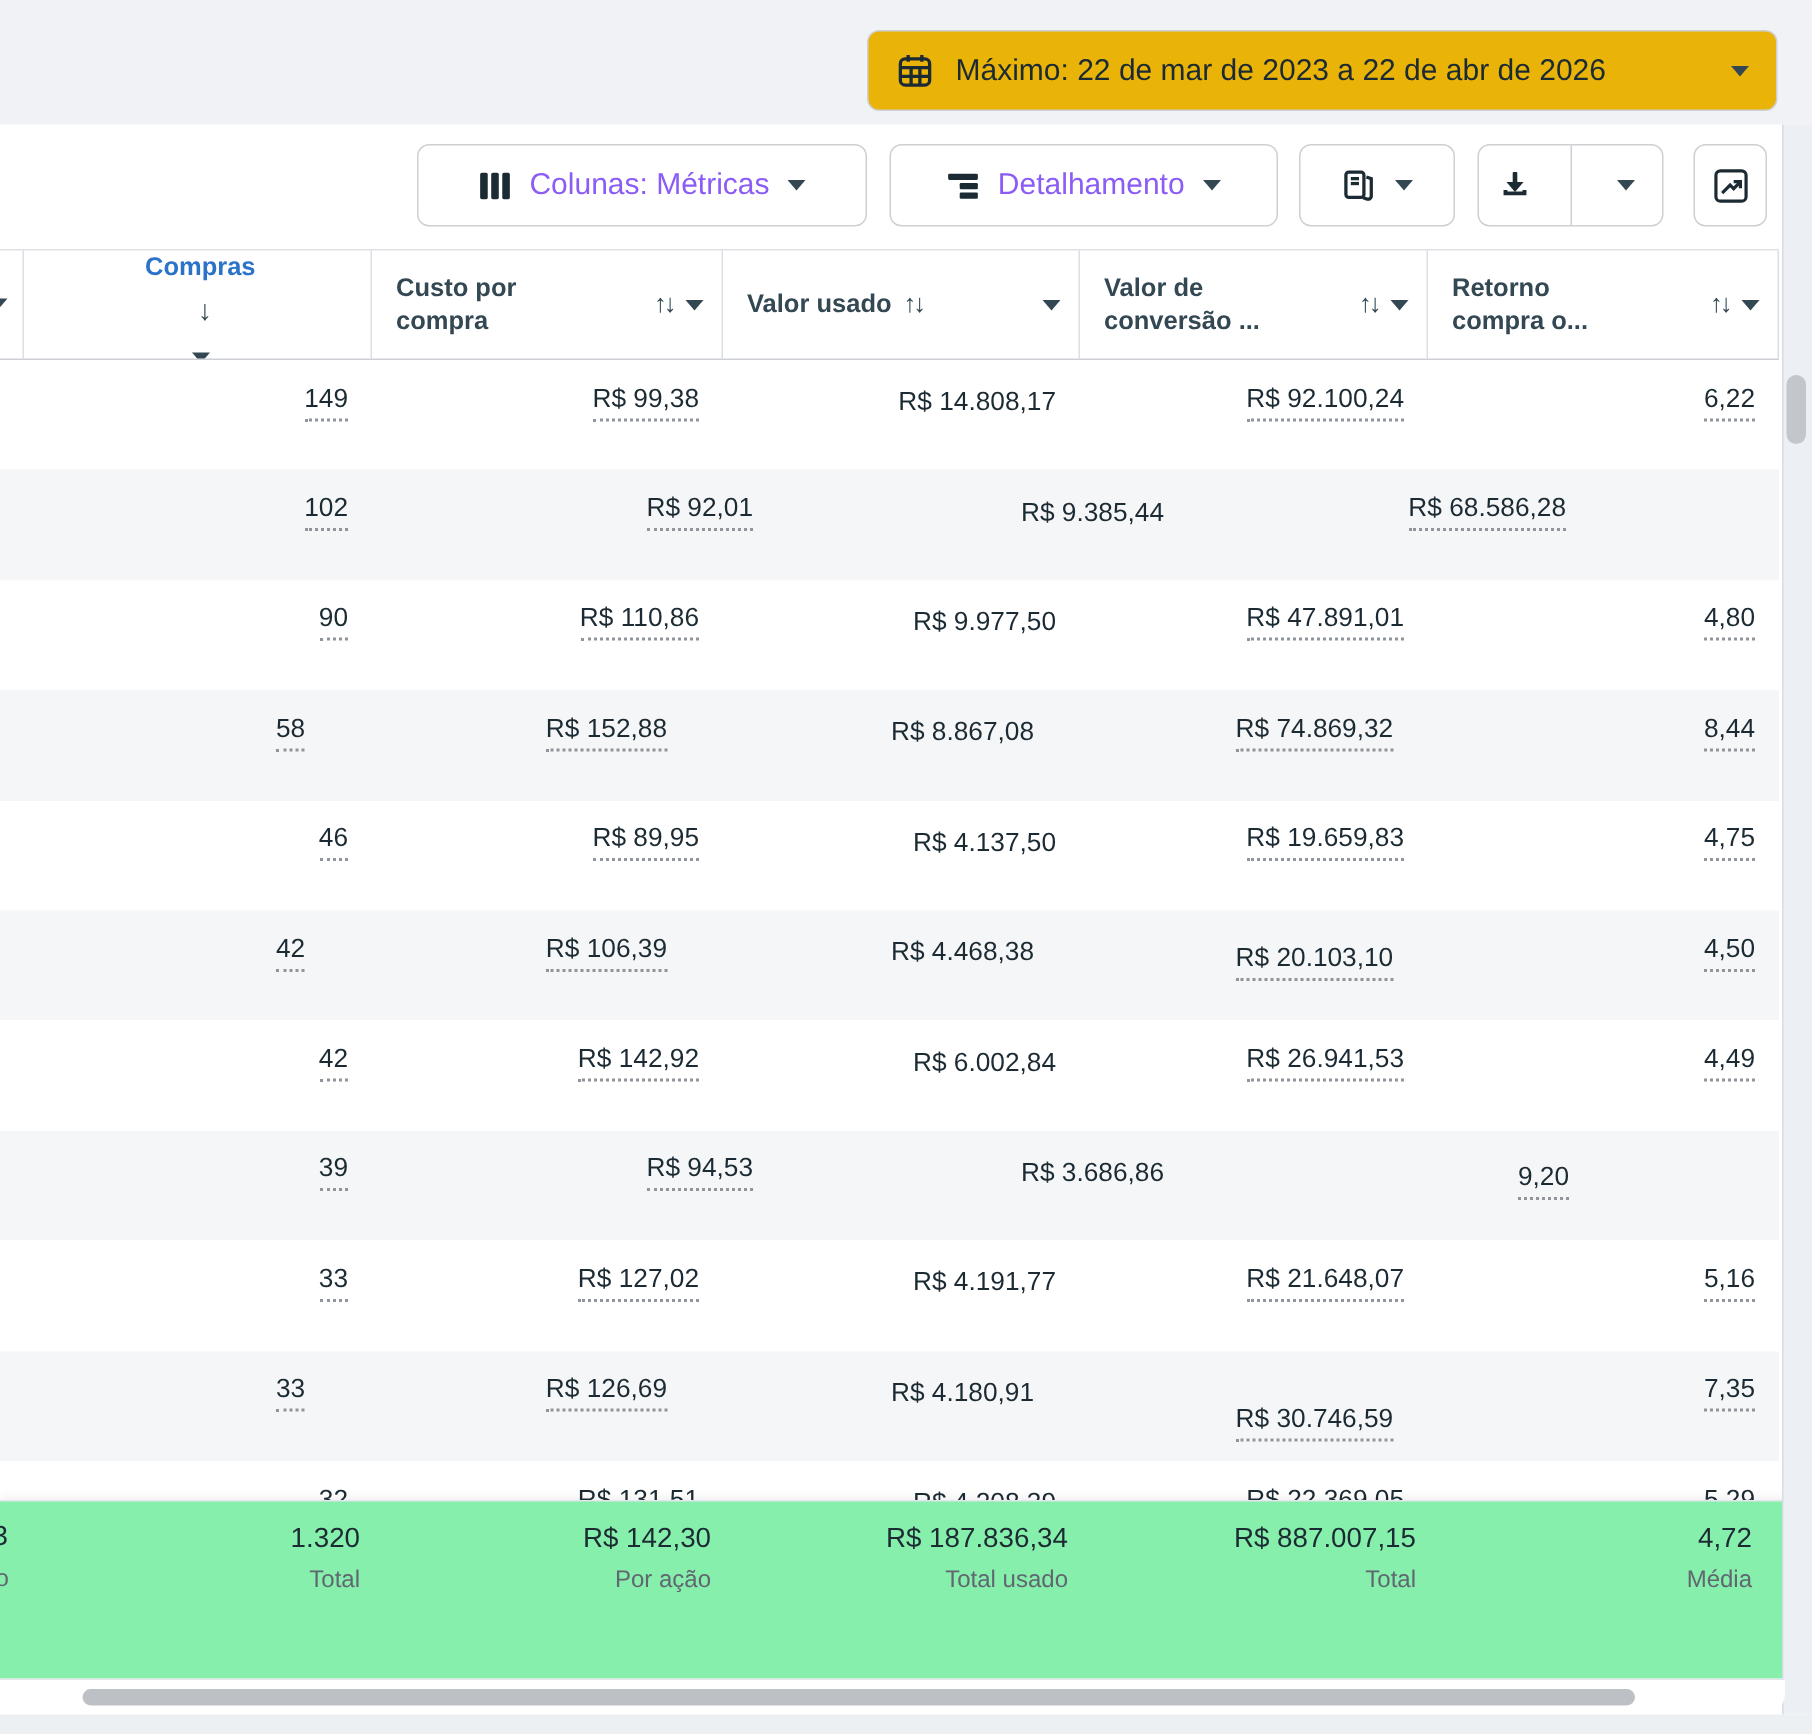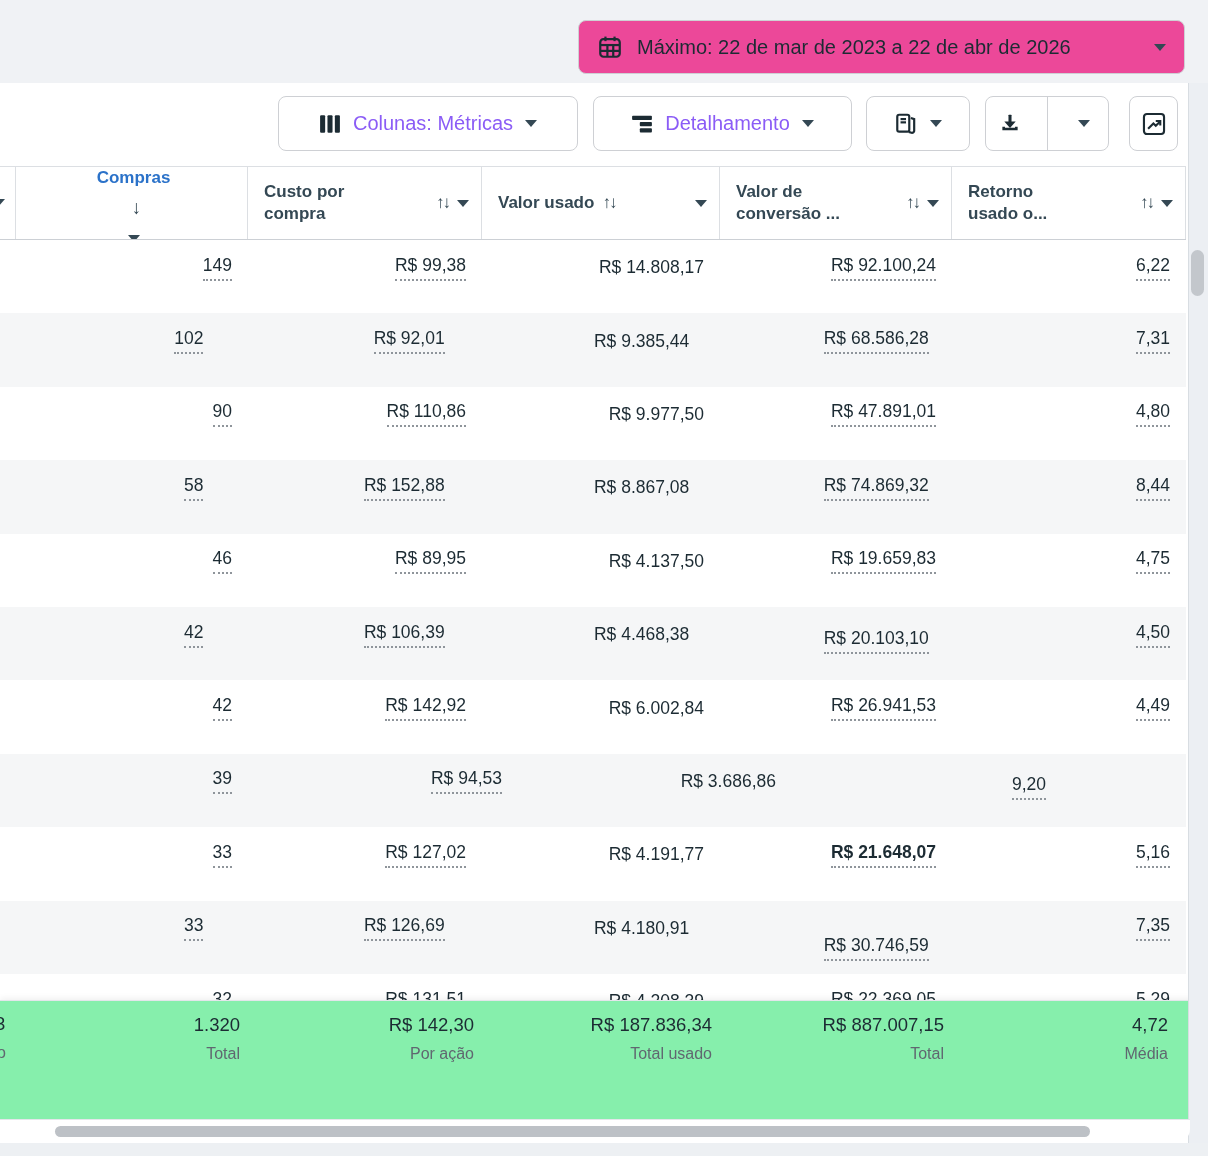--- a/index.html
+++ b/index.html
@@ -1,21 +1,21 @@
 <!DOCTYPE html>
 <html><head>
 <meta charset="utf-8">
 <style>
   * { margin:0; padding:0; box-sizing:border-box; }
   html,body { width:1208px; height:1156px; overflow:hidden; }
   body { font-family:"Liberation Sans", sans-serif; background:#ffffff; position:relative; color:#1c2b33; }
 
   
   .top-strip { position:absolute; left:0; top:0; width:1208px; height:83px; background:#f0f2f5; }
-  .date-btn { position:absolute; left:578px; top:20px; width:607px; height:54px; background:#ec4899;
+  .date-btn { position:absolute; left:578px; top:20px; width:607px; height:54px; background:#eab308;
     border:1px solid #ced0d4; border-radius:8px; display:flex; align-items:center; gap:14px;
     padding:0 18px; cursor:pointer; }
   .date-btn .txt { font-size:20px; font-weight:500; color:#1c2b33; white-space:nowrap; flex:1; }
 
   
   .toolbar-btn { position:absolute; top:96px; height:55px; background:#fff; border:1px solid #ced0d4;
     border-radius:8px; display:flex; align-items:center; gap:12px; padding:0 16px; cursor:pointer; }
   .toolbar-btn .txt { font-size:20px; font-weight:500; color:#8b5cf6; white-space:nowrap; }
   #btn-columns { left:278px; width:300px; justify-content:center; }
   #btn-breakdown { left:593px; width:259px; justify-content:center; }
@@ -174,41 +174,40 @@
     <span class="spacer"></span>
     <span class="caret"></span>
   </div>
   <div class="hcell c4">
     <span class="lbl wrapw">Valor de conversão ...</span>
     <span class="spacer"></span>
     <span class="sort">↑↓</span>
     <span class="caret"></span>
   </div>
   <div class="hcell c5">
-    <span class="lbl wrapw">Retorno usado o...</span>
+    <span class="lbl wrapw">Retorno compra o...</span>
     <span class="spacer"></span>
     <span class="sort">↑↓</span>
     <span class="caret"></span>
   </div>
 </div>
 
 <div class="tbody">
     <div class="trow">
       <div class="tcell" style="width: 232px;"><span class="val dotted">149</span></div>
       <div class="tcell" style="width: 234px;"><span class="val dotted">R$ 99,38</span></div>
       <div class="tcell" style="width: 238px;"><span class="val">R$ 14.808,17</span></div>
       <div class="tcell" style="width: 232px;"><span class="val dotted">R$ 92.100,24</span></div>
       <div class="tcell" style="width: 234px;"><span class="val dotted">6,22</span></div>
     </div>
     <div class="trow alt">
       <div class="tcell" style="width: 232px;"><span class="val dotted">102</span></div>
       <div class="tcell" style="width: 234px;"><span class="val dotted">R$ 92,01</span></div>
       <div class="tcell" style="width: 238px;"><span class="val">R$ 9.385,44</span></div>
       <div class="tcell" style="width: 232px;"><span class="val dotted">R$ 68.586,28</span></div>
-      <div class="tcell" style="width: 234px;"><span class="val dotted">7,31</span></div>
     </div>
     <div class="trow">
       <div class="tcell" style="width: 232px;"><span class="val dotted">90</span></div>
       <div class="tcell" style="width: 234px;"><span class="val dotted">R$ 110,86</span></div>
       <div class="tcell" style="width: 238px;"><span class="val">R$ 9.977,50</span></div>
       <div class="tcell" style="width: 232px;"><span class="val dotted">R$ 47.891,01</span></div>
       <div class="tcell" style="width: 234px;"><span class="val dotted">4,80</span></div>
     </div>
     <div class="trow alt">
       <div class="tcell" style="width: 232px;"><span class="val dotted">58</span></div>
@@ -241,21 +240,21 @@
     <div class="trow alt">
       <div class="tcell" style="width: 232px;"><span class="val dotted">39</span></div>
       <div class="tcell" style="width: 234px;"><span class="val dotted">R$ 94,53</span></div>
       <div class="tcell" style="width: 238px;"><span class="val">R$ 3.686,86</span></div>
       <div class="tcell" style="width: 234px; margin-top: 12px;"><span class="val dotted">9,20</span></div>
     </div>
     <div class="trow">
       <div class="tcell" style="width: 232px;"><span class="val dotted">33</span></div>
       <div class="tcell" style="width: 234px;"><span class="val dotted">R$ 127,02</span></div>
       <div class="tcell" style="width: 238px;"><span class="val">R$ 4.191,77</span></div>
-      <div class="tcell" style="width: 232px; font-weight: bold;"><span class="val dotted">R$ 21.648,07</span></div>
+      <div class="tcell" style="width: 232px;"><span class="val dotted">R$ 21.648,07</span></div>
       <div class="tcell" style="width: 234px;"><span class="val dotted">5,16</span></div>
     </div>
     <div class="trow alt">
       <div class="tcell" style="width: 232px;"><span class="val dotted">33</span></div>
       <div class="tcell" style="width: 234px;"><span class="val dotted">R$ 126,69</span></div>
       <div class="tcell" style="width: 238px;"><span class="val">R$ 4.180,91</span></div>
       <div class="tcell" style="width: 232px; margin-top: 40px;"><span class="val dotted">R$ 30.746,59</span></div>
       <div class="tcell" style="width: 234px;"><span class="val dotted">7,35</span></div>
     </div>
     <div class="trow">

